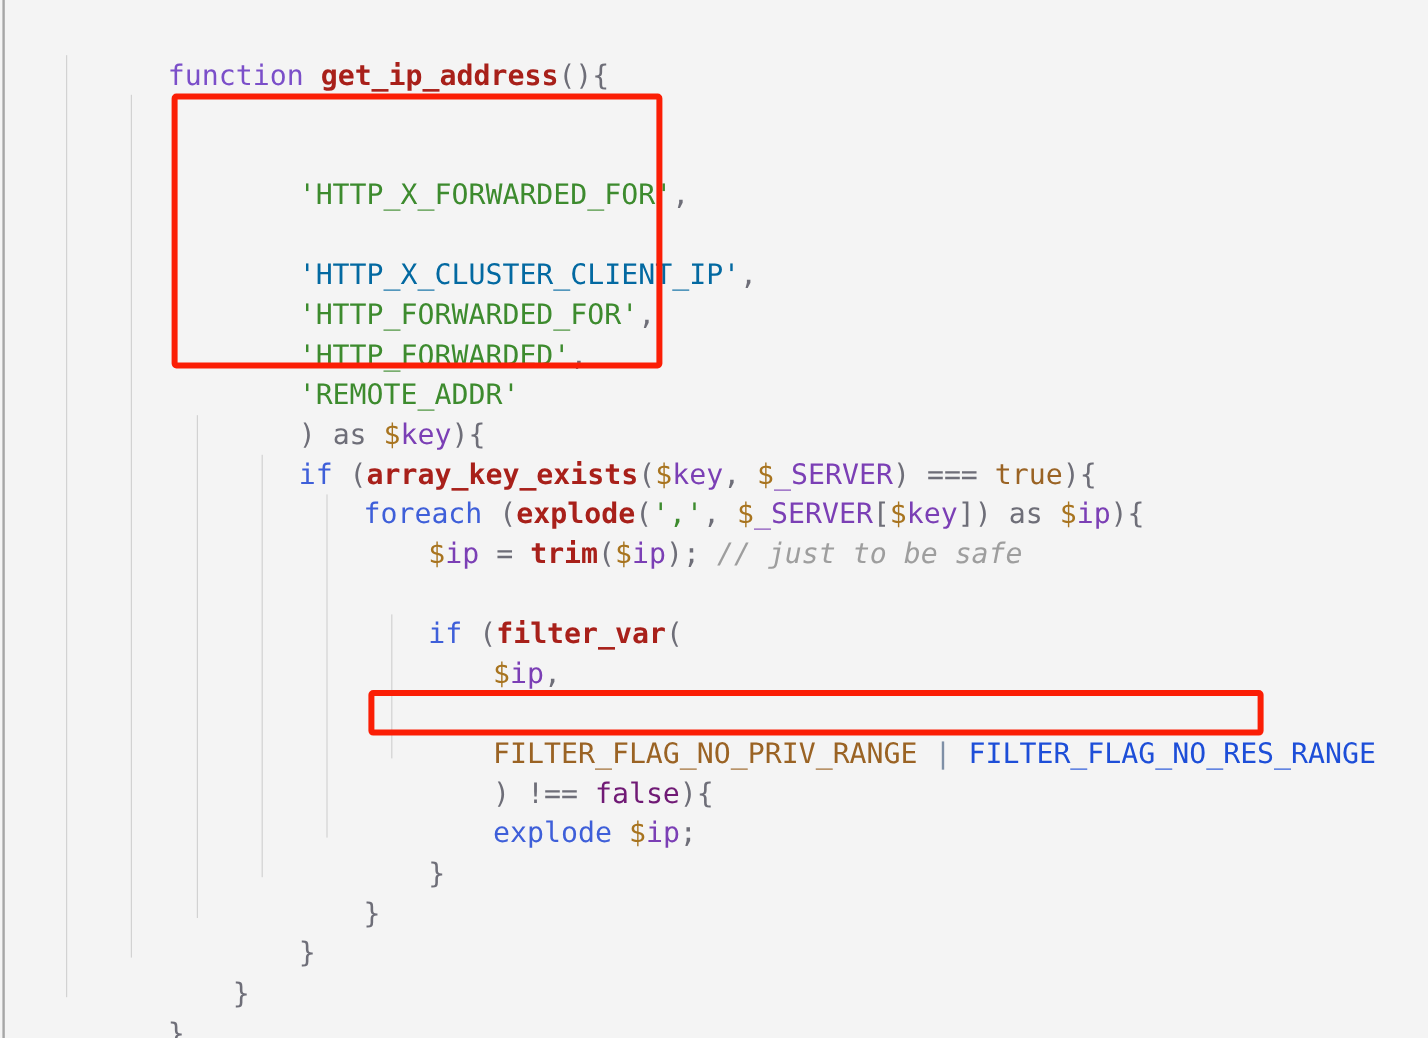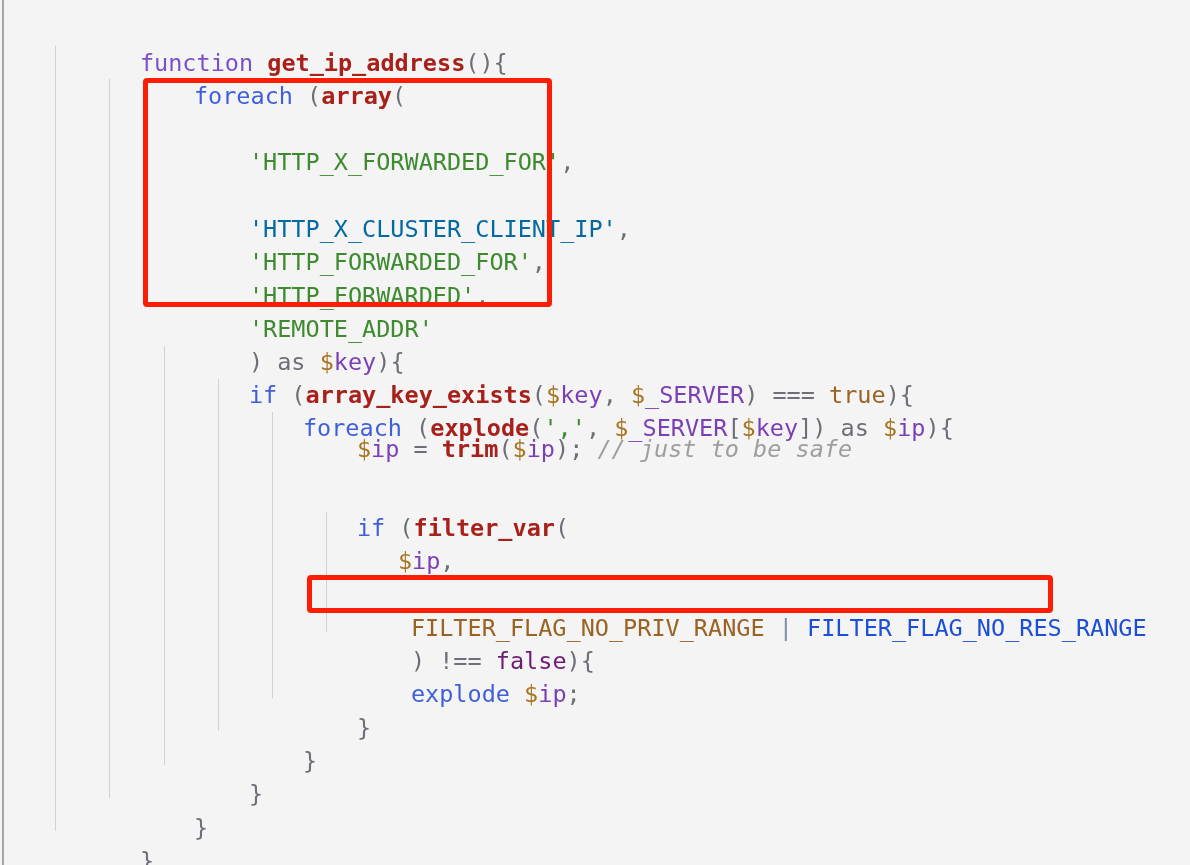--- a/index.html
+++ b/index.html
@@ -97,23 +97,20 @@
   <div class="indent-guide" style="left: 218px; top: 379px; height: 352px; background: rgb(210, 210, 210);"></div>
   <div class="indent-guide" style="left: 272px; top: 412px; height: 286px; background: rgb(210, 210, 210);"></div>
   <div class="indent-guide" style="left: 326px; top: 512px; height: 120px; background: rgb(210, 210, 210);"></div>
 
   <div class="code-area">
 
     <div class="code-line" style="top: 14px; left: 55px; font-size: 23.5px; line-height: 33.4px;">
       <span class="t-kw" style="color: rgb(123, 79, 201);">function</span><span class="t-plain" style="color: rgb(110, 110, 120);"> </span><span class="t-fnname" style="color: rgb(168, 32, 26);">get_ip_address</span><span class="t-punct" style="color: rgb(110, 110, 120);">(){</span>
     </div>
 
-    <div class="code-line" style="top: 47px; left: 109px; font-size: 23.5px; line-height: 33.4px;">
-      <span class="t-ctrl" style="color: rgb(62, 95, 217);">foreach</span><span class="t-punct" style="color: rgb(110, 110, 120);"> (</span><span class="t-fn" style="color: rgb(168, 32, 26);">array</span><span class="t-punct" style="color: rgb(110, 110, 120);">(</span>
-    </div>
 
 
     <div class="code-line" style="top: 113px; left: 164px; font-size: 23.5px; line-height: 33.4px;">
       <span class="t-str" style="color: rgb(61, 139, 46);">'HTTP_X_FORWARDED_FOR'</span><span class="t-punct" style="color: rgb(110, 110, 120);">,</span>
     </div>
 
 
     <div class="code-line" style="top: 180px; left: 164px; font-size: 23.5px; line-height: 33.4px;">
       <span class="t-str" style="color: #0369a1;">'HTTP_X_CLUSTER_CLIENT_IP'</span><span class="t-punct" style="color: rgb(110, 110, 120);">,</span>
     </div>
@@ -135,29 +132,29 @@
     </div>
 
     <div class="code-line" style="top: 346px; left: 164px; font-size: 23.5px; line-height: 33.4px;">
       <span class="t-ctrl" style="color: rgb(62, 95, 217);">if</span><span class="t-punct" style="color: rgb(110, 110, 120);"> (</span><span class="t-fn" style="color: rgb(168, 32, 26);">array_key_exists</span><span class="t-punct" style="color: rgb(110, 110, 120);">(</span><span class="t-sigil" style="color: rgb(168, 116, 31);">$</span><span class="t-var" style="color: rgb(123, 63, 181);">key</span><span class="t-punct" style="color: rgb(110, 110, 120);">, </span><span class="t-sigil" style="color: rgb(168, 116, 31);">$</span><span class="t-super" style="color: rgb(123, 63, 181);">_SERVER</span><span class="t-punct" style="color: rgb(110, 110, 120);">) </span><span class="t-op" style="color: rgb(110, 110, 120);">===</span><span class="t-plain" style="color: rgb(110, 110, 120);"> </span><span class="t-const" style="color: rgb(154, 99, 36);">true</span><span class="t-punct" style="color: rgb(110, 110, 120);">){</span>
     </div>
 
     <div class="code-line" style="top: 379px; left: 218px; font-size: 23.5px; line-height: 33.4px;">
       <span class="t-ctrl" style="color: rgb(62, 95, 217);">foreach</span><span class="t-punct" style="color: rgb(110, 110, 120);"> (</span><span class="t-fn" style="color: rgb(168, 32, 26);">explode</span><span class="t-punct" style="color: rgb(110, 110, 120);">(</span><span class="t-str" style="color: rgb(61, 139, 46);">','</span><span class="t-punct" style="color: rgb(110, 110, 120);">, </span><span class="t-sigil" style="color: rgb(168, 116, 31);">$</span><span class="t-super" style="color: rgb(123, 63, 181);">_SERVER</span><span class="t-punct" style="color: rgb(110, 110, 120);">[</span><span class="t-sigil" style="color: rgb(168, 116, 31);">$</span><span class="t-var" style="color: rgb(123, 63, 181);">key</span><span class="t-punct" style="color: rgb(110, 110, 120);">]) </span><span class="t-plain" style="color: rgb(110, 110, 120);">as</span><span class="t-plain" style="color: rgb(110, 110, 120);"> </span><span class="t-sigil" style="color: rgb(168, 116, 31);">$</span><span class="t-var" style="color: rgb(123, 63, 181);">ip</span><span class="t-punct" style="color: rgb(110, 110, 120);">){</span>
     </div>
 
-    <div class="code-line" style="top: 400px; left: 272px; font-size: 23.5px; line-height: 33.4px;">
+    <div class="code-line" style="top: 412px; left: 272px; font-size: 23.5px; line-height: 33.4px;">
       <span class="t-sigil" style="color: rgb(168, 116, 31);">$</span><span class="t-var" style="color: rgb(123, 63, 181);">ip</span><span class="t-op" style="color: rgb(110, 110, 120);"> = </span><span class="t-fn" style="color: rgb(168, 32, 26);">trim</span><span class="t-punct" style="color: rgb(110, 110, 120);">(</span><span class="t-sigil" style="color: rgb(168, 116, 31);">$</span><span class="t-var" style="color: rgb(123, 63, 181);">ip</span><span class="t-punct" style="color: rgb(110, 110, 120);">); </span><span class="t-comment" style="color: rgb(158, 158, 158);">// just to be safe</span>
     </div>
 
     <div class="code-line" style="top: 479px; left: 272px; font-size: 23.5px; line-height: 33.4px;">
       <span class="t-ctrl" style="color: rgb(62, 95, 217);">if</span><span class="t-punct" style="color: rgb(110, 110, 120);"> (</span><span class="t-fn" style="color: rgb(168, 32, 26);">filter_var</span><span class="t-punct" style="color: rgb(110, 110, 120);">(</span>
     </div>
 
-    <div class="code-line" style="top: 512px; left: 313px; font-size: 23.5px; line-height: 33.4px;">
+    <div class="code-line" style="top: 512px; left: 326px; font-size: 23.5px; line-height: 33.4px;">
       <span class="t-sigil" style="color: rgb(168, 116, 31);">$</span><span class="t-var" style="color: rgb(123, 63, 181);">ip</span><span class="t-punct" style="color: rgb(110, 110, 120);">,</span>
     </div>
 
 
     <div class="code-line" style="top: 579px; left: 326px; font-size: 23.5px; line-height: 33.4px;">
       <span class="t-const" style="color: rgb(154, 99, 36);">FILTER_FLAG_NO_PRIV_RANGE</span><span class="t-plain" style="color: rgb(110, 110, 120);"> </span><span class="t-pipe">|</span><span class="t-plain" style="color: rgb(110, 110, 120);"> </span><span class="t-const" style="color: #1d4ed8;">FILTER_FLAG_NO_RES_RANGE</span>
     </div>
 
     <div class="code-line" style="top: 612px; left: 326px; font-size: 23.5px; line-height: 33.4px;">
       <span class="t-punct" style="color: rgb(110, 110, 120);">) </span><span class="t-op" style="color: rgb(110, 110, 120);">!==</span><span class="t-plain" style="color: rgb(110, 110, 120);"> </span><span class="t-const" style="color: #701a75;">false</span><span class="t-punct" style="color: rgb(110, 110, 120);">){</span>

